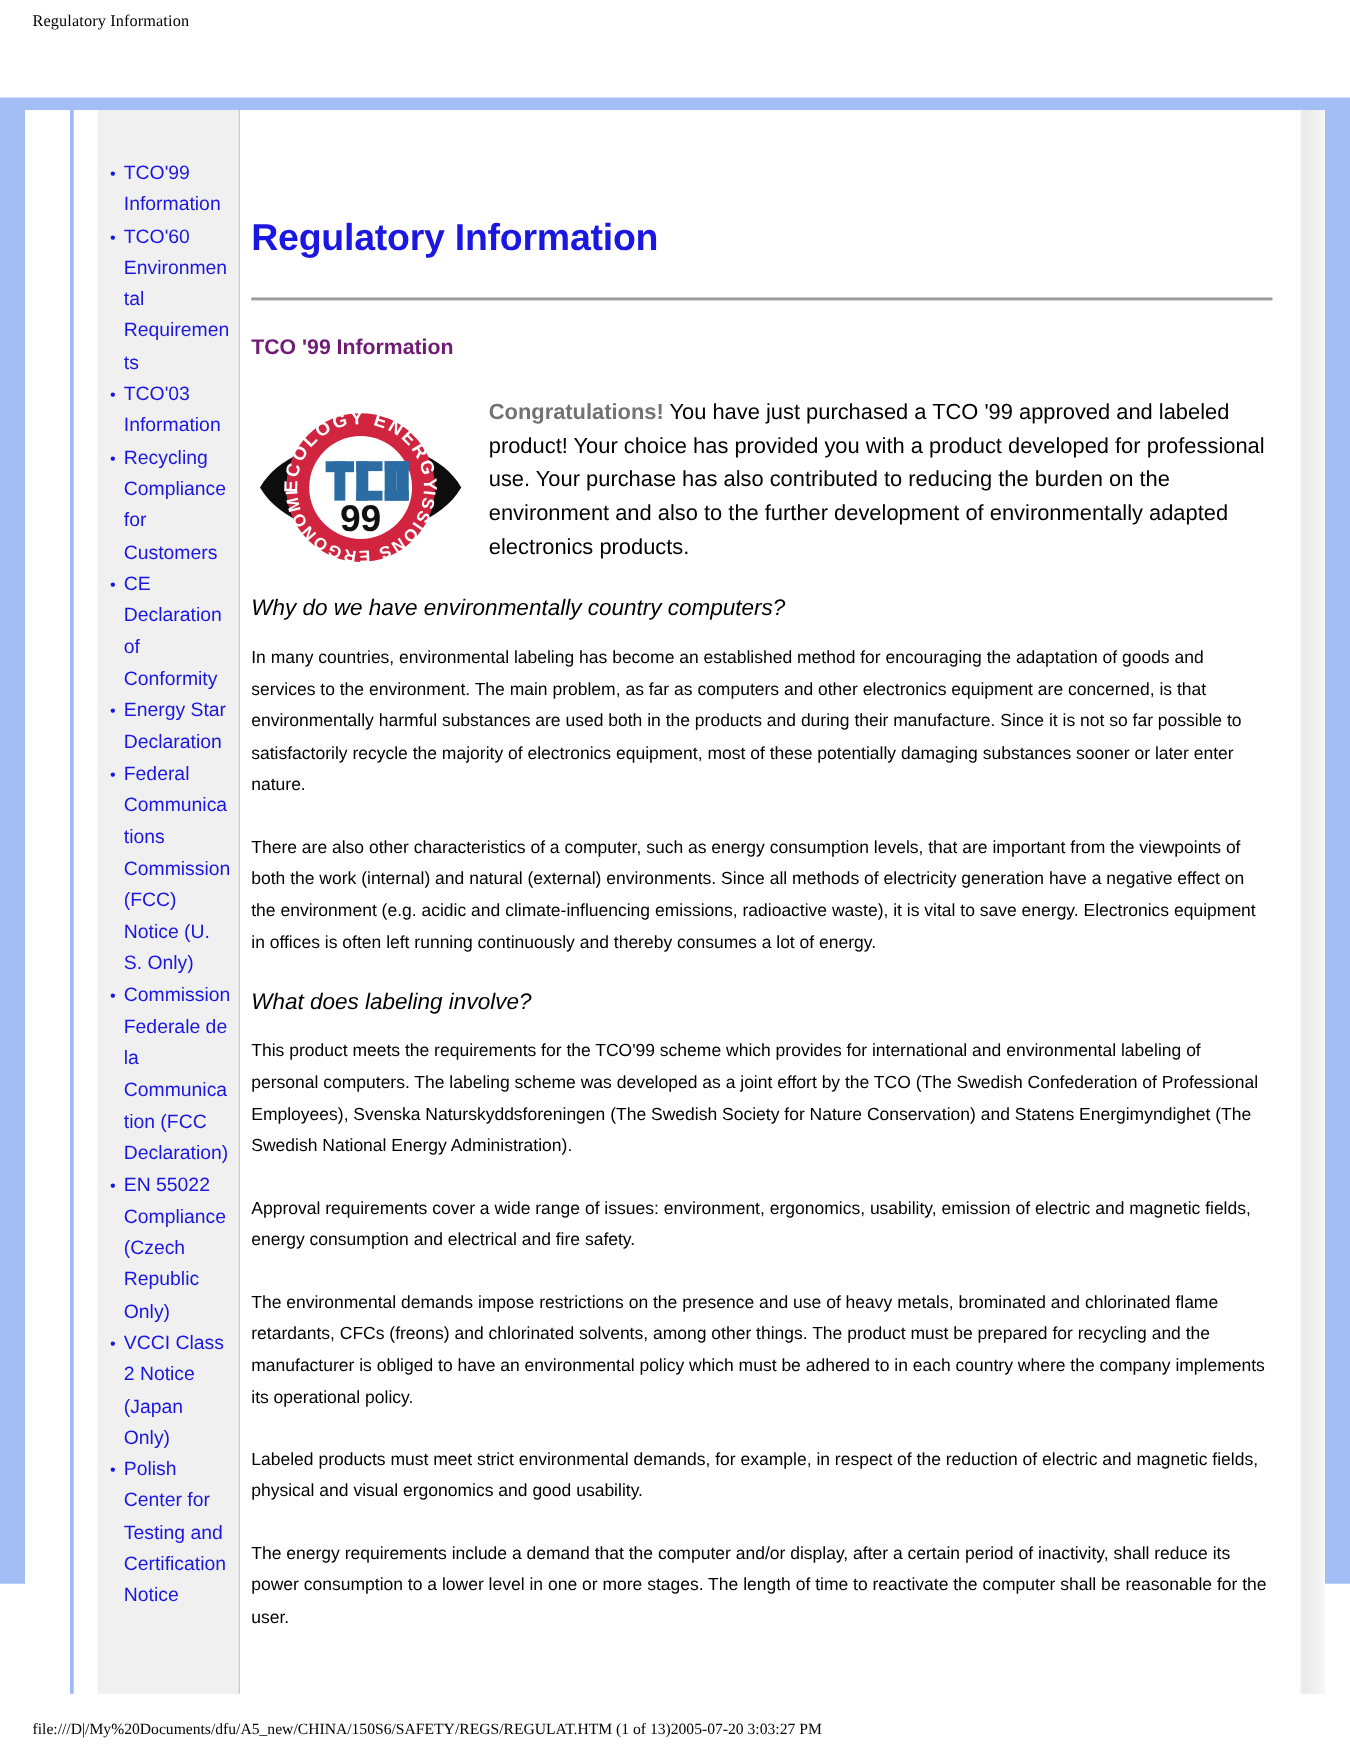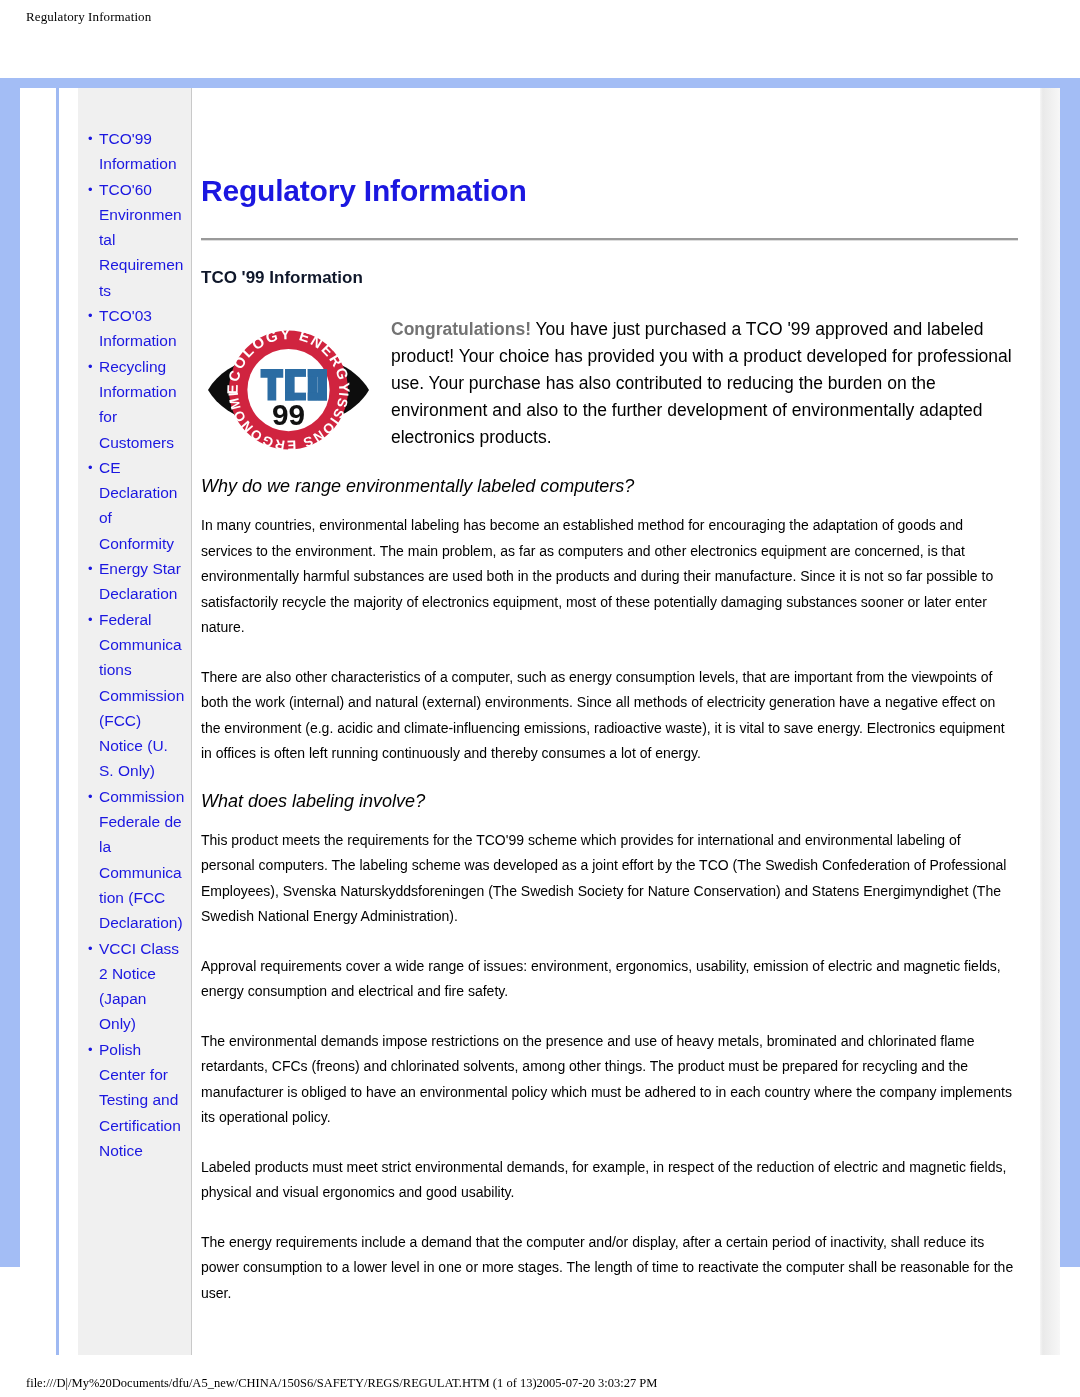--- a/index.html
+++ b/index.html
@@ -131,21 +131,21 @@
   .hr-rule {
     border: none;
     border-top: 2px solid #9a9a9a;
     border-bottom: 1px solid #dddddd;
     margin: 0 0 27px 0;
     height: 0;
   }
   .section-title {
     font-size: 17px;
     font-weight: bold;
-    color: #0f172a;
+    color: #701a75;
     margin: 0 0 26px 0;
   }
 
   .intro-block {
     display: flex;
     align-items: flex-start;
     margin-bottom: 16px;
   }
   .tco-logo-wrap {
     flex: 0 0 auto;
@@ -224,33 +224,36 @@
       <li class="sidebar-item">
         <span class="sidebar-item-label">TCO'99 Information</span>
       </li>
       <li class="sidebar-item">
         <span class="sidebar-item-label">TCO'60 Environmental Requirements</span>
       </li>
       <li class="sidebar-item">
         <span class="sidebar-item-label">TCO'03 Information</span>
       </li>
       <li class="sidebar-item">
-        <span class="sidebar-item-label">Recycling Information for Customers</span>
+        <span class="sidebar-item-label">Recycling Compliance for Customers</span>
       </li>
       <li class="sidebar-item">
         <span class="sidebar-item-label">CE Declaration of Conformity</span>
       </li>
       <li class="sidebar-item">
         <span class="sidebar-item-label">Energy Star Declaration</span>
       </li>
       <li class="sidebar-item">
         <span class="sidebar-item-label">Federal Communications Commission (FCC) Notice (U. S. Only)</span>
       </li>
       <li class="sidebar-item">
         <span class="sidebar-item-label">Commission Federale de la Communication (FCC Declaration)</span>
+      </li>
+      <li class="sidebar-item">
+        <span class="sidebar-item-label">EN 55022 Compliance (Czech Republic Only)</span>
       </li>
       <li class="sidebar-item">
         <span class="sidebar-item-label">VCCI Class 2 Notice (Japan Only)</span>
       </li>
       <li class="sidebar-item">
         <span class="sidebar-item-label">Polish Center for Testing and Certification Notice</span>
       </li>
 
     </ul>
   </nav>
@@ -295,21 +298,21 @@
           </g>
 
           <text x="100" y="120" font-family="'Liberation Sans', sans-serif" font-size="34" font-weight="bold" fill="#111111" text-anchor="middle">99</text>
         </svg>
       </div>
       <div class="intro-text">
         <span class="congrats">Congratulations!</span><span> You have just purchased a TCO '99 approved and labeled product! Your choice has provided you with a product developed for professional use. Your purchase has also contributed to reducing the burden on the environment and also to the further development of environmentally adapted electronics products.</span>
       </div>
     </div>
 
-    <h3 class="sub-head">Why do we range environmentally labeled computers?</h3>
+    <h3 class="sub-head">Why do we have environmentally country computers?</h3>
 
     <p class="body-par">In many countries, environmental labeling has become an established method for encouraging the adaptation of goods and services to the environment. The main problem, as far as computers and other electronics equipment are concerned, is that environmentally harmful substances are used both in the products and during their manufacture. Since it is not so far possible to satisfactorily recycle the majority of electronics equipment, most of these potentially damaging substances sooner or later enter nature.</p>
     <p class="body-par">There are also other characteristics of a computer, such as energy consumption levels, that are important from the viewpoints of both the work (internal) and natural (external) environments. Since all methods of electricity generation have a negative effect on the environment (e.g. acidic and climate-influencing emissions, radioactive waste), it is vital to save energy. Electronics equipment in offices is often left running continuously and thereby consumes a lot of energy.</p>
 
     <h3 class="sub-head">What does labeling involve?</h3>
 
     <p class="body-par">This product meets the requirements for the TCO'99 scheme which provides for international and environmental labeling of personal computers. The labeling scheme was developed as a joint effort by the TCO (The Swedish Confederation of Professional Employees), Svenska Naturskyddsforeningen (The Swedish Society for Nature Conservation) and Statens Energimyndighet (The Swedish National Energy Administration).</p>
     <p class="body-par">Approval requirements cover a wide range of issues: environment, ergonomics, usability, emission of electric and magnetic fields, energy consumption and electrical and fire safety.</p>
     <p class="body-par">The environmental demands impose restrictions on the presence and use of heavy metals, brominated and chlorinated flame retardants, CFCs (freons) and chlorinated solvents, among other things. The product must be prepared for recycling and the manufacturer is obliged to have an environmental policy which must be adhered to in each country where the company implements its operational policy.</p>
     <p class="body-par">Labeled products must meet strict environmental demands, for example, in respect of the reduction of electric and magnetic fields, physical and visual ergonomics and good usability.</p>

